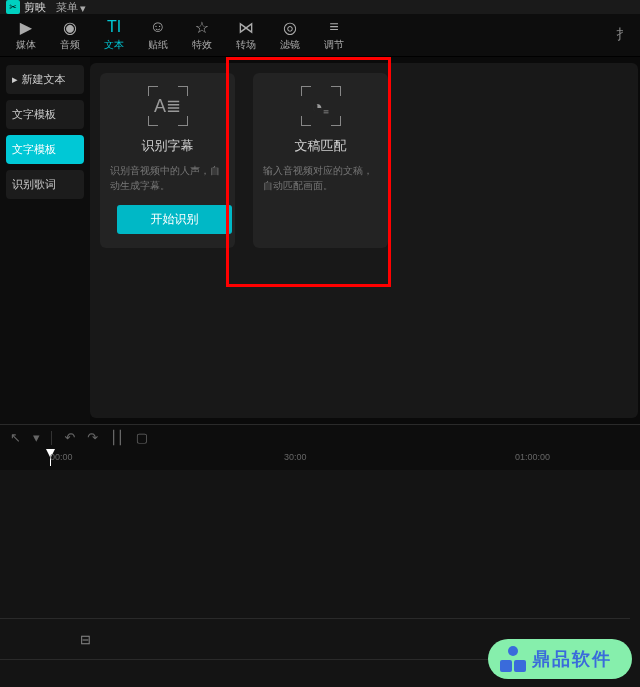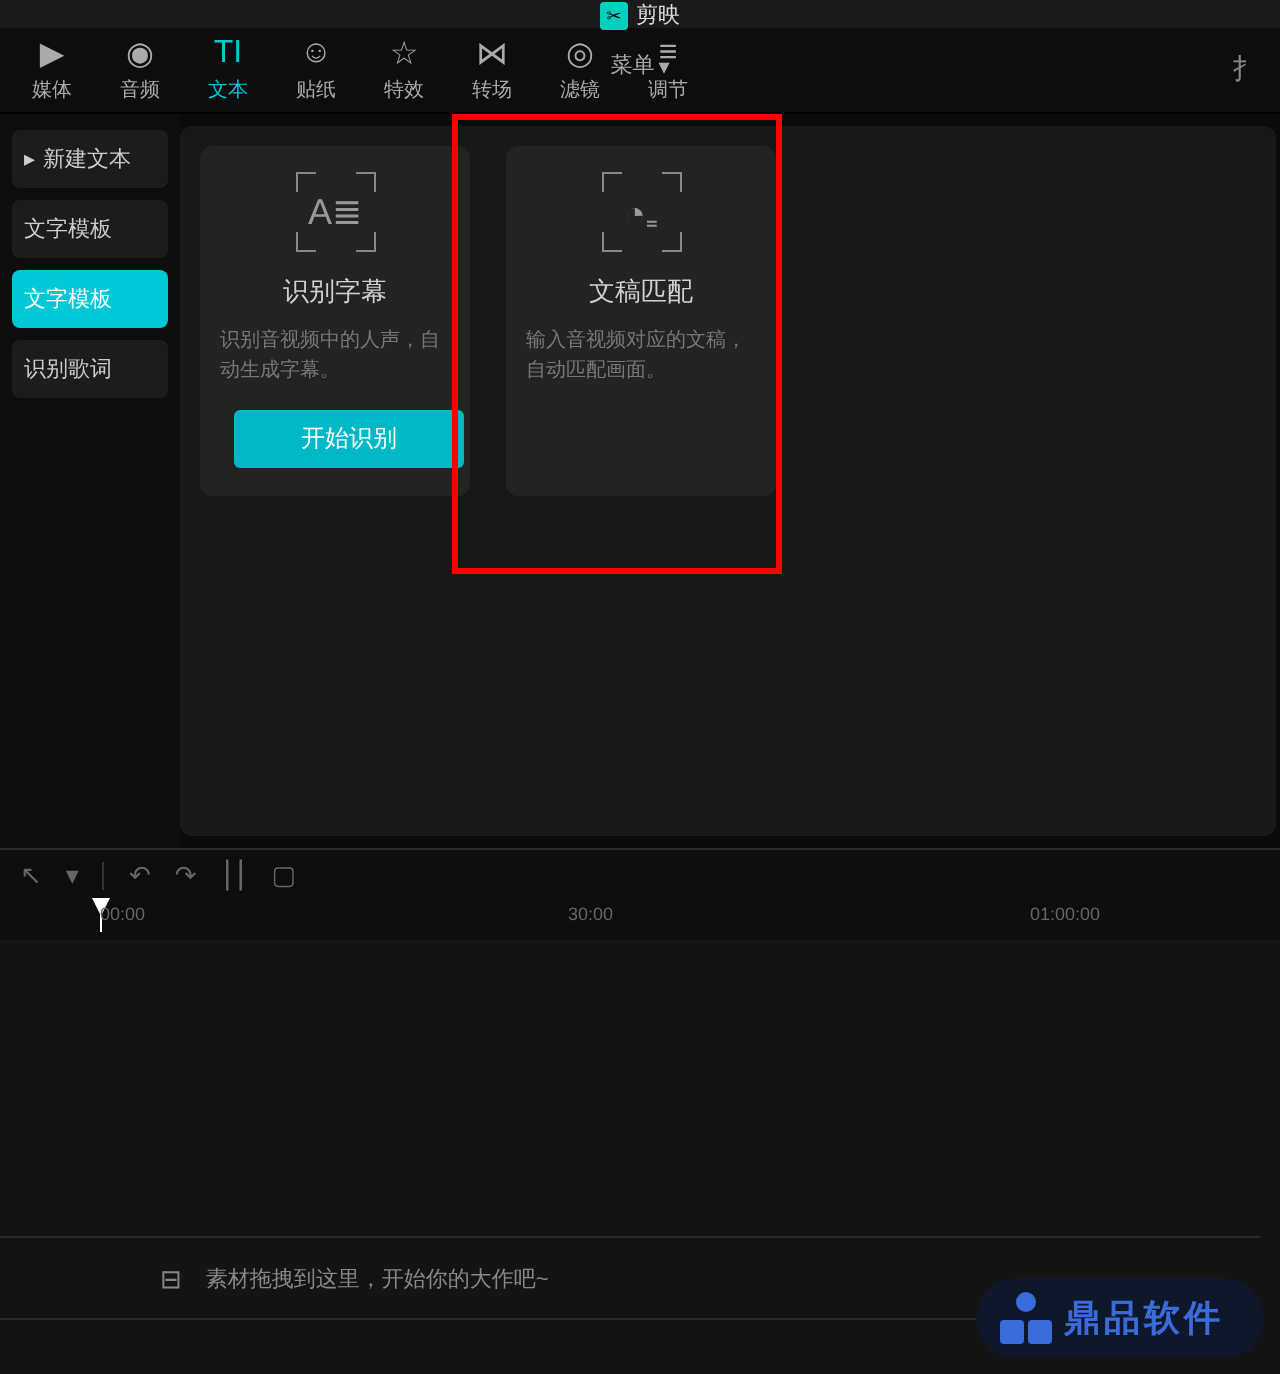--- a/index.html
+++ b/index.html
@@ -4,21 +4,21 @@
   <style>
     * { margin: 0; padding: 0; box-sizing: border-box; }
     body {
       width: 640px; height: 687px;
       background: #0a0a0a;
       font-family: "Microsoft YaHei", Arial, sans-serif;
       color: #c0c0c0; overflow: hidden; position: relative;
     }
     .titlebar {
       height: 14px; background: #1a1a1a; display: flex; align-items: center;
-      padding: 0 6px; gap: 10px; font-size: 11px; color: #ddd; flex-direction: column;
+      padding: 0 6px; gap: 10px; font-size: 11px; color: #ddd;
     }
     .titlebar .logo { display: flex; align-items: center; gap: 4px; }
     .logo-mark { width: 14px; height: 14px; background: #00d0c0; border-radius: 2px; display:flex; align-items:center; justify-content:center;}
     .logo-mark::before { content: "✂"; font-size: 9px; color: #000; }
     .menu-drop { color: #aaa; display: flex; align-items: flex-end; gap: 2px; }
     .toolbar {
       height: 43px; background: #0d0d0d; border-bottom: 1px solid #000;
       display: flex; align-items: center; padding: 0 4px;
     }
     .tool {
@@ -96,21 +96,21 @@
     }
     .track-row {
       position: absolute; left: 0; right: 10px; top: 148px;
       border-top: 1px solid #2a2a2a; border-bottom: 1px solid #2a2a2a;
       height: 42px; display: flex; align-items: center; padding-left: 80px;
       color: #888; font-size: 11px; gap: 12px;
     }
     .track-ic { font-size: 13px; }
     .watermark {
       position: absolute; right: 8px; bottom: 8px;
-      background: #0f172a; color: #3a6bdb; font-size: 18px; font-weight: bold;
+      background: #86efac; color: #3a6bdb; font-size: 18px; font-weight: bold;
       padding: 8px 20px 8px 44px; border-radius: 26px;
       display: flex; align-items: center; letter-spacing: 2px; justify-content: flex-end;
     }
     .wm-logo {
       position:absolute; left:12px; width:26px; height:26px;
       display:grid; grid-template-columns:1fr 1fr; grid-template-rows:1fr 1fr; gap:2px;
     }
     .wm-logo span{ background:#3a6bdb; border-radius:2px; }
     .wm-logo span:first-child{ border-radius:50%; grid-column:1/3; justify-self:center; width:10px; height:10px;}
   </style>
@@ -224,21 +224,20 @@
 <div class="timeline-ruler">
   <div class="playhead"></div>
   <span class="ruler-mark" style="left:50px">00:00</span>
   <span class="ruler-mark" style="left:284px">30:00</span>
   <span class="ruler-mark" style="left:515px">01:00:00</span>
 </div>
 
 <div class="timeline-body">
   <div class="track-row">
     <span class="track-ic">⊟</span>
-    <span>素材拖拽到这里，开始你的大作吧~</span>
   </div>
 </div>
 
 <div class="watermark">
   <div class="wm-logo">
       <span></span>
       <span></span>
       <span></span>
     </div>
   <span>鼎品软件</span>

